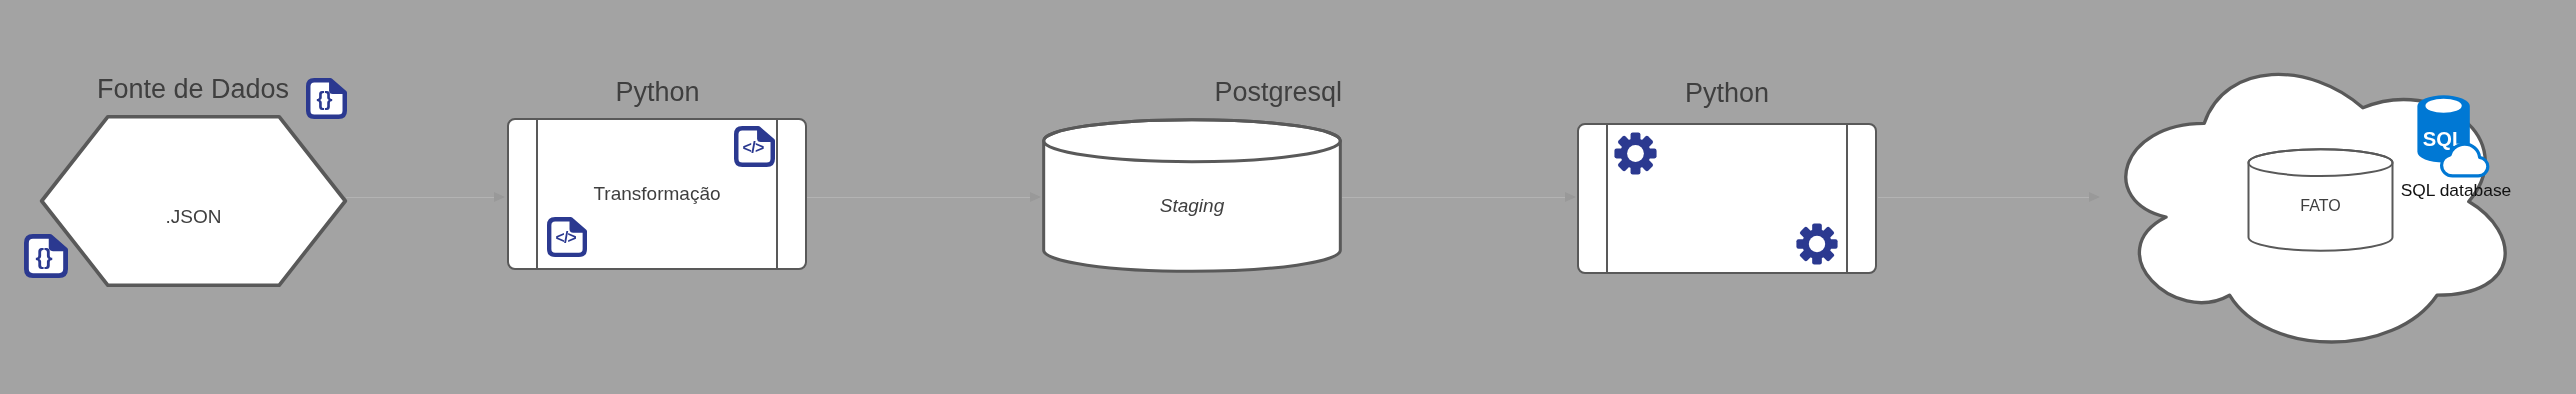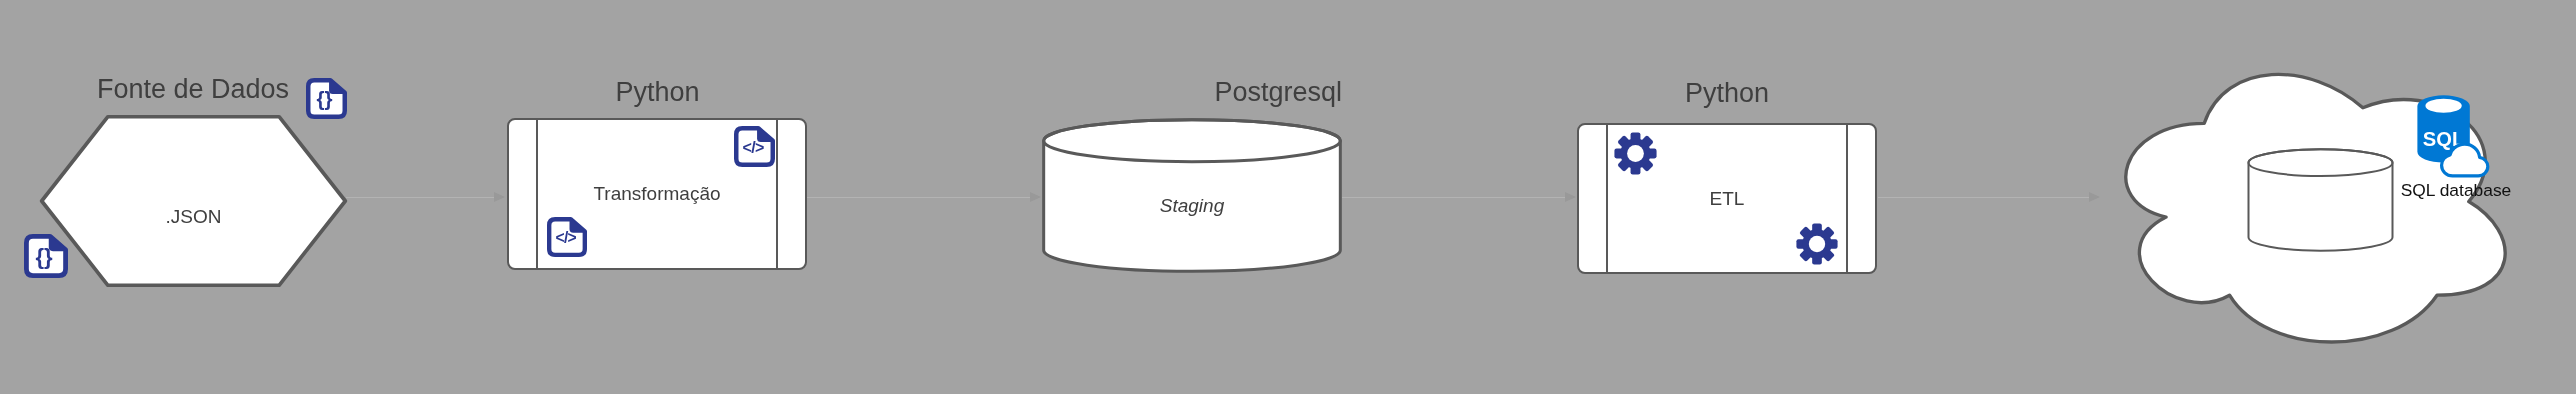--- a/index.html
+++ b/index.html
@@ -127,21 +127,20 @@
   <div class="shape-label" style="left:1042px;top:118px;width:300px;height:155px;padding-top:20px;box-sizing:border-box;font-style:italic;">Staging</div>
 
   <div class="connector" style="left:1342px;top:197px;width:223px;"></div>
 
   <div class="node-title" style="left:1577px;top:79px;width:300px;">Python</div>
 
   <div class="process" style="left:1577px;top:123px;width:300px;height:151px;">
     <div class="bar left"></div>
     <div class="bar right"></div>
   </div>
-  <div class="shape-label" style="left:1577px;top:123px;width:300px;height:151px;">ETL</div>
 
   <svg class="shape-svg" style="left:1614px;top:132px;" width="43" height="43" viewBox="0 0 100 100">
     <g fill="#2b3990">
       <rect x="38.5" y="1" width="23" height="26" rx="5"></rect>
       <rect x="38.5" y="1" width="23" height="26" rx="5" transform="rotate(45 50 50)"></rect>
       <rect x="38.5" y="1" width="23" height="26" rx="5" transform="rotate(90 50 50)"></rect>
       <rect x="38.5" y="1" width="23" height="26" rx="5" transform="rotate(135 50 50)"></rect>
       <rect x="38.5" y="1" width="23" height="26" rx="5" transform="rotate(180 50 50)"></rect>
       <rect x="38.5" y="1" width="23" height="26" rx="5" transform="rotate(225 50 50)"></rect>
       <rect x="38.5" y="1" width="23" height="26" rx="5" transform="rotate(270 50 50)"></rect>
@@ -175,20 +174,21 @@
              C258.2,472 448.1,472 511.4,378.6
              C638,378.6 638,285.2 558.9,238.5
              C638,145.1 511.4,51.7 400.6,98.4
              C321.5,28.35 194.9,28.35 163.25,121.75 Z" fill="#ffffff" stroke="#595959" stroke-width="5" stroke-linejoin="round"></path>
   </svg>
 
   <svg class="shape-svg" style="left:2247px;top:148px;" width="147" height="104" viewBox="0 0 220 156">
     <path d="M2,22 a108,20 0 0 1 216,0 v112 a108,20 0 0 1 -216,0 z" fill="#ffffff" stroke="#595959" stroke-width="3"></path>
     <ellipse cx="110" cy="22" rx="108" ry="20" fill="none" stroke="#595959" stroke-width="3"></ellipse>
   </svg>
+  <div class="shape-label" style="left:2247px;top:148px;width:147px;height:104px;padding-top:12px;box-sizing:border-box;font-size:16px;">FATO</div>
 
   <svg class="shape-svg" style="left:2416px;top:94px;" width="74" height="84" viewBox="0 0 110 125">
     <path d="M2,18 a39,16 0 0 1 78,0 v68 a39,16 0 0 1 -78,0 z" fill="#0078d4"></path>
     <ellipse cx="41" cy="17.5" rx="27" ry="10.5" fill="#ffffff"></ellipse>
     <text x="41" y="78" text-anchor="middle" font-size="30" font-weight="bold" fill="#ffffff" font-family="Liberation Sans, DejaVu Sans, sans-serif">SQL</text>
     <g transform="translate(38,66) scale(4.3)">
       <path d="M4.406 3.342A5.53 5.53 0 0 1 8 2c2.69 0 4.923 2 5.166 4.579C14.758 6.804 16 8.137 16 9.773 16 11.569 14.502 13 12.687 13H3.781C1.708 13 0 11.366 0 9.318c0-1.763 1.266-3.223 2.942-3.593.143-.863.698-1.723 1.464-2.383z" fill="#ffffff" stroke="#0078d4" stroke-width="1.1" stroke-linejoin="round"></path>
     </g>
   </svg>
   <div class="badge-label" style="left:2379px;top:180px;width:154px;">SQL database</div>

